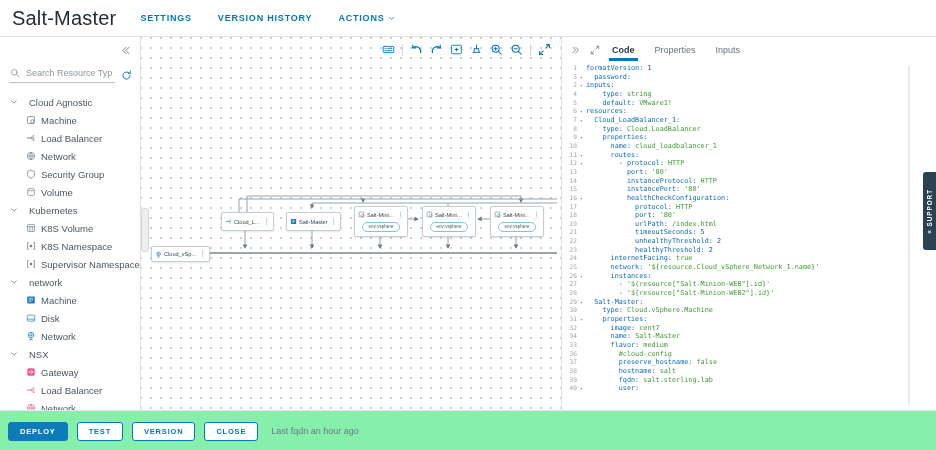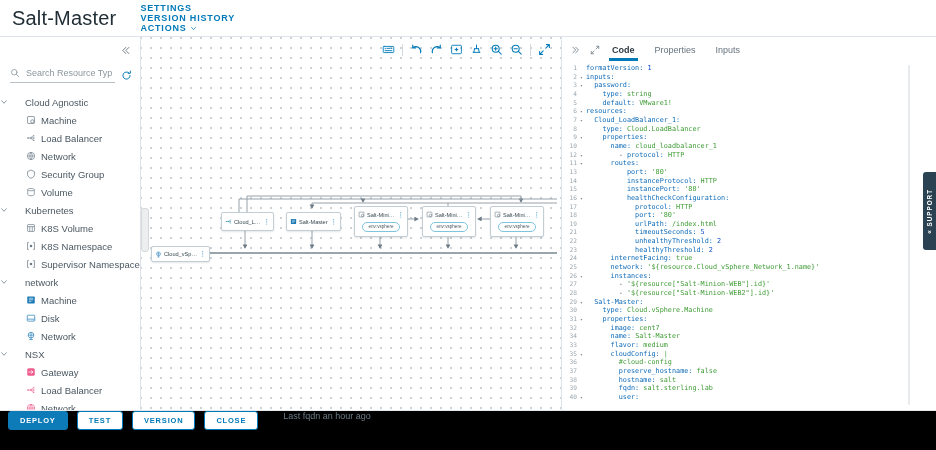--- a/index.html
+++ b/index.html
@@ -20,21 +20,21 @@
   #panel{position:absolute;left:561px;top:0;width:375px;height:374px;border-left:1px solid #dde3e8;background:#fff}
 
   
   #sb-collapse{position:absolute;right:9px;top:8px;width:11px;height:11px;color:#717e88;cursor:pointer}
   #search-row{position:absolute;left:10px;top:30px;right:8px;display:flex;align-items:center}
   #search-box{flex:1;display:flex;align-items:center;gap:4px;border-bottom:1px solid #b9c1c7;padding-bottom:3px}
   #search-input{border:none;outline:none;width:86px;font-size:9px;color:#454f58;font-family:"Liberation Sans",sans-serif;background:transparent}
   #search-input::placeholder{color:#8b969e}
   #refresh-btn{width:11px;height:11px;color:#0079b8;margin-left:6px;cursor:pointer}
   #tree{position:absolute;left:0;top:56px;right:0;font-size:9.5px;color:#4a5761}
-  .grp-row{height:18px;display:flex;align-items:center;gap:17px;cursor:pointer}
+  .grp-row{height:18px;display:flex;align-items:center;gap:11px;padding-left:10px;cursor:pointer}
   .grp-row .ic{width:8px;height:8px;color:#717e88}
   .itm-row{height:18px;display:flex;align-items:center;gap:5px;padding-left:26px;cursor:pointer;white-space:nowrap}
   .itm-row .ic{width:10px;height:10px;color:#6d7c87}
   .itm-row.c-blue .ic{color:#1d7ab5}
   .itm-row.c-pink .ic{color:#ee5b8d}
 
   
   #cv-toolbar{position:absolute;top:6px;right:10px;display:flex;align-items:center;gap:7px;z-index:5}
   #cv-toolbar .ic{width:13px;height:13px;color:#0079b8;cursor:pointer}
   .tsep{width:1px;height:12px;background:#d3d9dd}
@@ -67,22 +67,22 @@
   .ltext{white-space:pre}
   .tok-key{color:#0e6bb8}.tok-str{color:#3f9b35}.tok-num{color:#0d4fcd}.tok-plain{color:#394a55}
   #vtrack{position:absolute;left:346px;top:28px;bottom:6px;width:2px;background:#e8ebed;border-radius:1px}
 
   
   #support-tab{position:absolute;right:0;top:172px;width:13px;height:78px;background:#2a4251;z-index:20;
                border-radius:3px 0 0 3px;display:flex;align-items:center;justify-content:center;cursor:pointer}
   #support-tab span{writing-mode:vertical-rl;transform:rotate(180deg);color:#fff;font-size:6.3px;letter-spacing:1px;font-weight:700}
 
   
-  #footer{position:absolute;left:0;top:410px;right:0;height:40px;background:#000000;border-top:1px solid #e4e8ea;
-          display:flex;padding-left:8px;gap:20px}
+  #footer{position:absolute;left:0;top:410px;right:0;height:40px;background:#86efac;border-top:1px solid #e4e8ea;
+          display:flex;align-items:center;padding-left:8px;gap:8px}
   .btn{height:19px;padding:0 11px;display:flex;align-items:center;border-radius:3px;font-size:7.5px;font-weight:700;
        letter-spacing:.8px;border:1px solid #0079b8;background:#fff;color:#0079b8;cursor:pointer;font-family:"Liberation Sans",sans-serif}
   .btn.primary{background:#0c7bb8;border-color:#0c7bb8;color:#fff}
   #save-status{font-size:9px;color:#6b7a85;margin-left:5px}
 </style>
 </head>
 <body>
 
 <svg width="0" height="0" style="position:absolute" aria-hidden="true">
 <defs>
@@ -214,21 +214,21 @@
 <symbol id="sym-expand" viewBox="0 0 16 16">
         <g stroke="currentColor" fill="none" stroke-width="1.3" stroke-linecap="round" stroke-linejoin="round">
           <path d="M9.6 6.4 L14 2 M10.4 2 H14 V5.6 M6.4 9.6 L2 14 M5.6 14 H2 V10.4"></path>
         </g>
       </symbol>
 </defs>
 </svg>
 
 <div id="header">
   <div id="page-title">Salt-Master</div>
-  <div id="header-links" style="display: flex; flex-direction: column;">
+  <div id="header-links" style="display: flex;">
       <div class="hlink">
         <span>SETTINGS</span>
       </div>
       <div class="hlink">
         <span>VERSION HISTORY</span>
       </div>
       <div class="hlink">
         <span>ACTIONS</span>
         <svg class="ic" style="width:7px;height:7px">
           <use href="#sym-caret"></use>
@@ -493,30 +493,30 @@
           <div class="tab">Inputs</div>
         </div>
     </div>
     <div id="code-area">
         <div class="cline">
           <span class="ln">1</span>
           <span class="fold"></span>
           <span class="ltext"><span class="tok-key">formatVersion:</span><span class="tok-plain"> </span><span class="tok-num">1</span></span>
         </div>
         <div class="cline">
+          <span class="ln">3</span>
+          <span class="fold">▾</span>
+          <span class="ltext"><span class="tok-plain">  </span><span class="tok-key">password:</span></span>
+        </div>
+        <div class="cline">
           <span class="ln">2</span>
           <span class="fold">▾</span>
           <span class="ltext"><span class="tok-key">inputs:</span></span>
         </div>
         <div class="cline">
-          <span class="ln">3</span>
-          <span class="fold">▾</span>
-          <span class="ltext"><span class="tok-plain">  </span><span class="tok-key">password:</span></span>
-        </div>
-        <div class="cline">
           <span class="ln">4</span>
           <span class="fold"></span>
           <span class="ltext"><span class="tok-plain">    </span><span class="tok-key">type:</span><span class="tok-plain"> </span><span class="tok-str">string</span></span>
         </div>
         <div class="cline">
           <span class="ln">5</span>
           <span class="fold"></span>
           <span class="ltext"><span class="tok-plain">    </span><span class="tok-key">default:</span><span class="tok-plain"> </span><span class="tok-str">VMware1!</span></span>
         </div>
         <div class="cline">
@@ -538,30 +538,30 @@
           <span class="ln">9</span>
           <span class="fold">▾</span>
           <span class="ltext"><span class="tok-plain">    </span><span class="tok-key">properties:</span></span>
         </div>
         <div class="cline">
           <span class="ln">10</span>
           <span class="fold"></span>
           <span class="ltext"><span class="tok-plain">      </span><span class="tok-key">name:</span><span class="tok-plain"> </span><span class="tok-str">cloud_loadbalancer_1</span></span>
         </div>
         <div class="cline">
+          <span class="ln">11</span>
+          <span class="fold">▾</span>
+          <span class="ltext"><span class="tok-plain">      </span><span class="tok-key">routes:</span></span>
+        </div>
+        <div class="cline">
           <span class="ln">12</span>
           <span class="fold">▾</span>
           <span class="ltext"><span class="tok-plain">        </span><span class="tok-plain">- </span><span class="tok-key">protocol:</span><span class="tok-plain"> </span><span class="tok-str">HTTP</span></span>
         </div>
         <div class="cline">
-          <span class="ln">11</span>
-          <span class="fold">▾</span>
-          <span class="ltext"><span class="tok-plain">      </span><span class="tok-key">routes:</span></span>
-        </div>
-        <div class="cline">
           <span class="ln">13</span>
           <span class="fold"></span>
           <span class="ltext"><span class="tok-plain">          </span><span class="tok-key">port:</span><span class="tok-plain"> </span><span class="tok-str">'80'</span></span>
         </div>
         <div class="cline">
           <span class="ln">14</span>
           <span class="fold"></span>
           <span class="ltext"><span class="tok-plain">          </span><span class="tok-key">instanceProtocol:</span><span class="tok-plain"> </span><span class="tok-str">HTTP</span></span>
         </div>
         <div class="cline">
@@ -651,25 +651,20 @@
         </div>
         <div class="cline">
           <span class="ln">34</span>
           <span class="fold"></span>
           <span class="ltext"><span class="tok-plain">      </span><span class="tok-key">name:</span><span class="tok-plain"> </span><span class="tok-str">Salt-Master</span></span>
         </div>
         <div class="cline">
           <span class="ln">33</span>
           <span class="fold"></span>
           <span class="ltext"><span class="tok-plain">      </span><span class="tok-key">flavor:</span><span class="tok-plain"> </span><span class="tok-str">medium</span></span>
-        </div>
-        <div class="cline">
-          <span class="ln">35</span>
-          <span class="fold">▾</span>
-          <span class="ltext"><span class="tok-plain">      </span><span class="tok-key">cloudConfig:</span><span class="tok-plain"> </span><span class="tok-str">|</span></span>
         </div>
         <div class="cline">
           <span class="ln">36</span>
           <span class="fold"></span>
           <span class="ltext"><span class="tok-plain">        </span><span class="tok-str">#cloud-config</span></span>
         </div>
         <div class="cline">
           <span class="ln">37</span>
           <span class="fold"></span>
           <span class="ltext"><span class="tok-plain">        </span><span class="tok-key">preserve_hostname:</span><span class="tok-plain"> </span><span class="tok-str">false</span></span>

